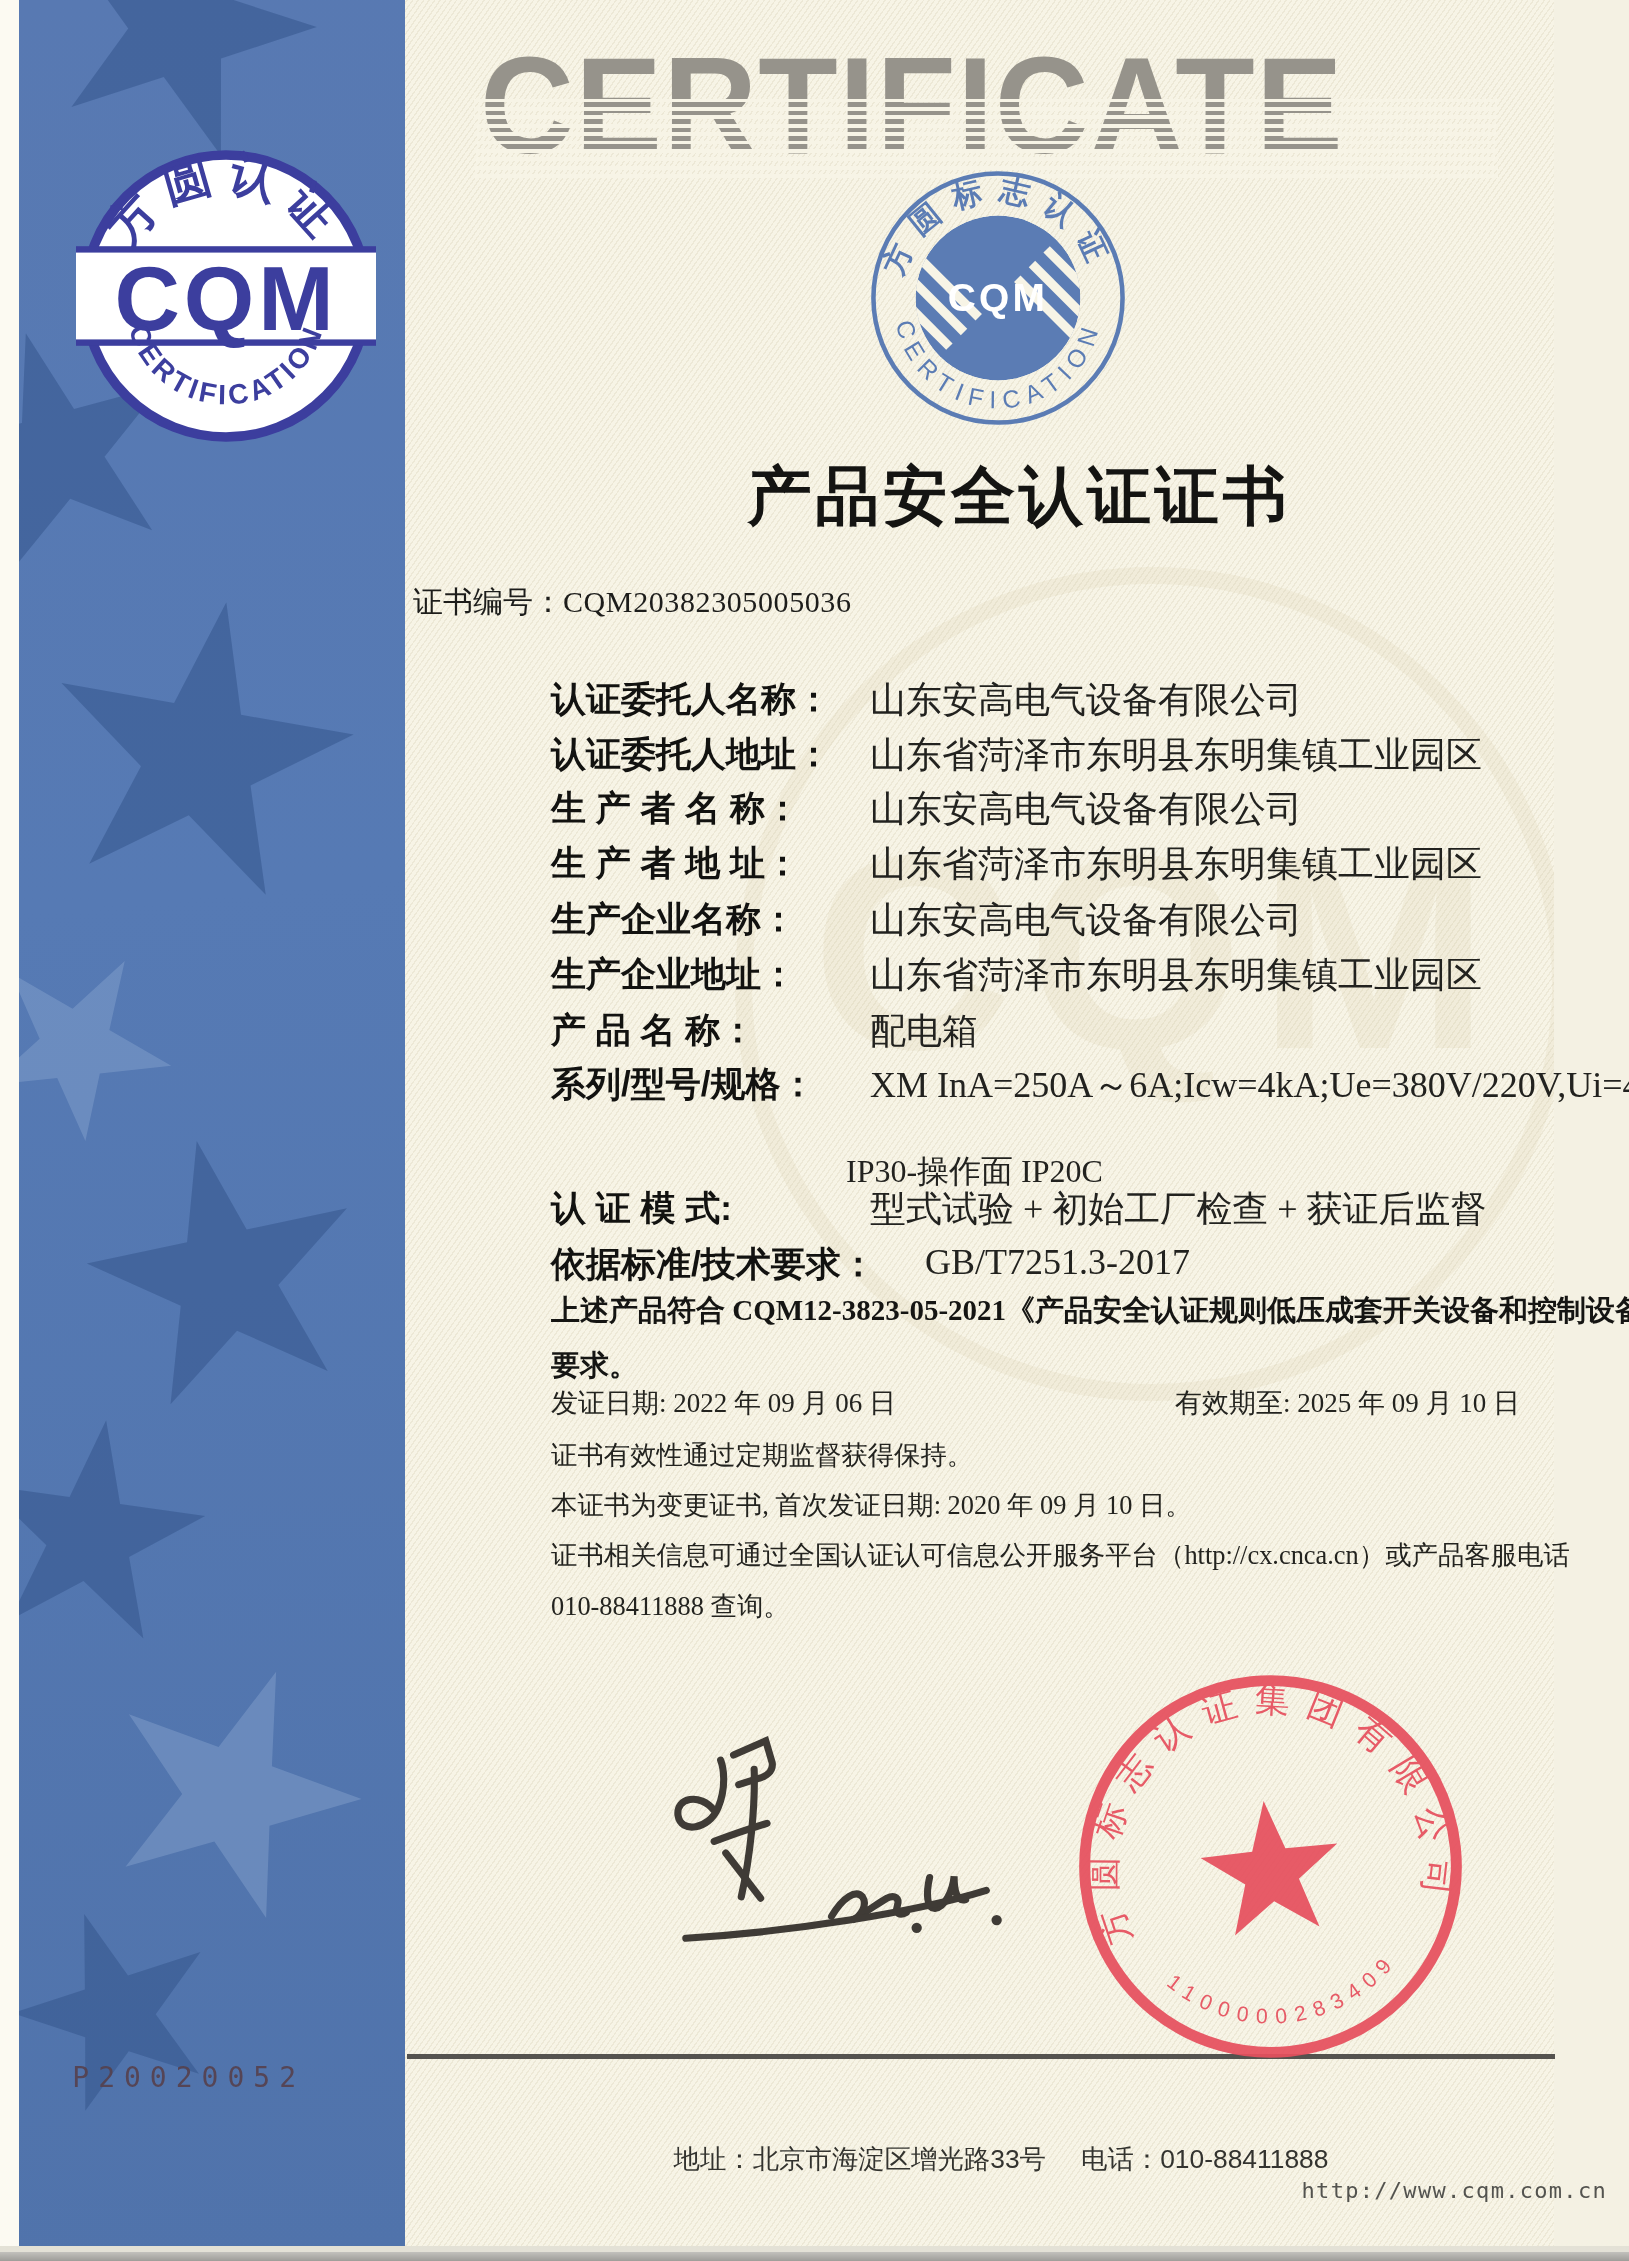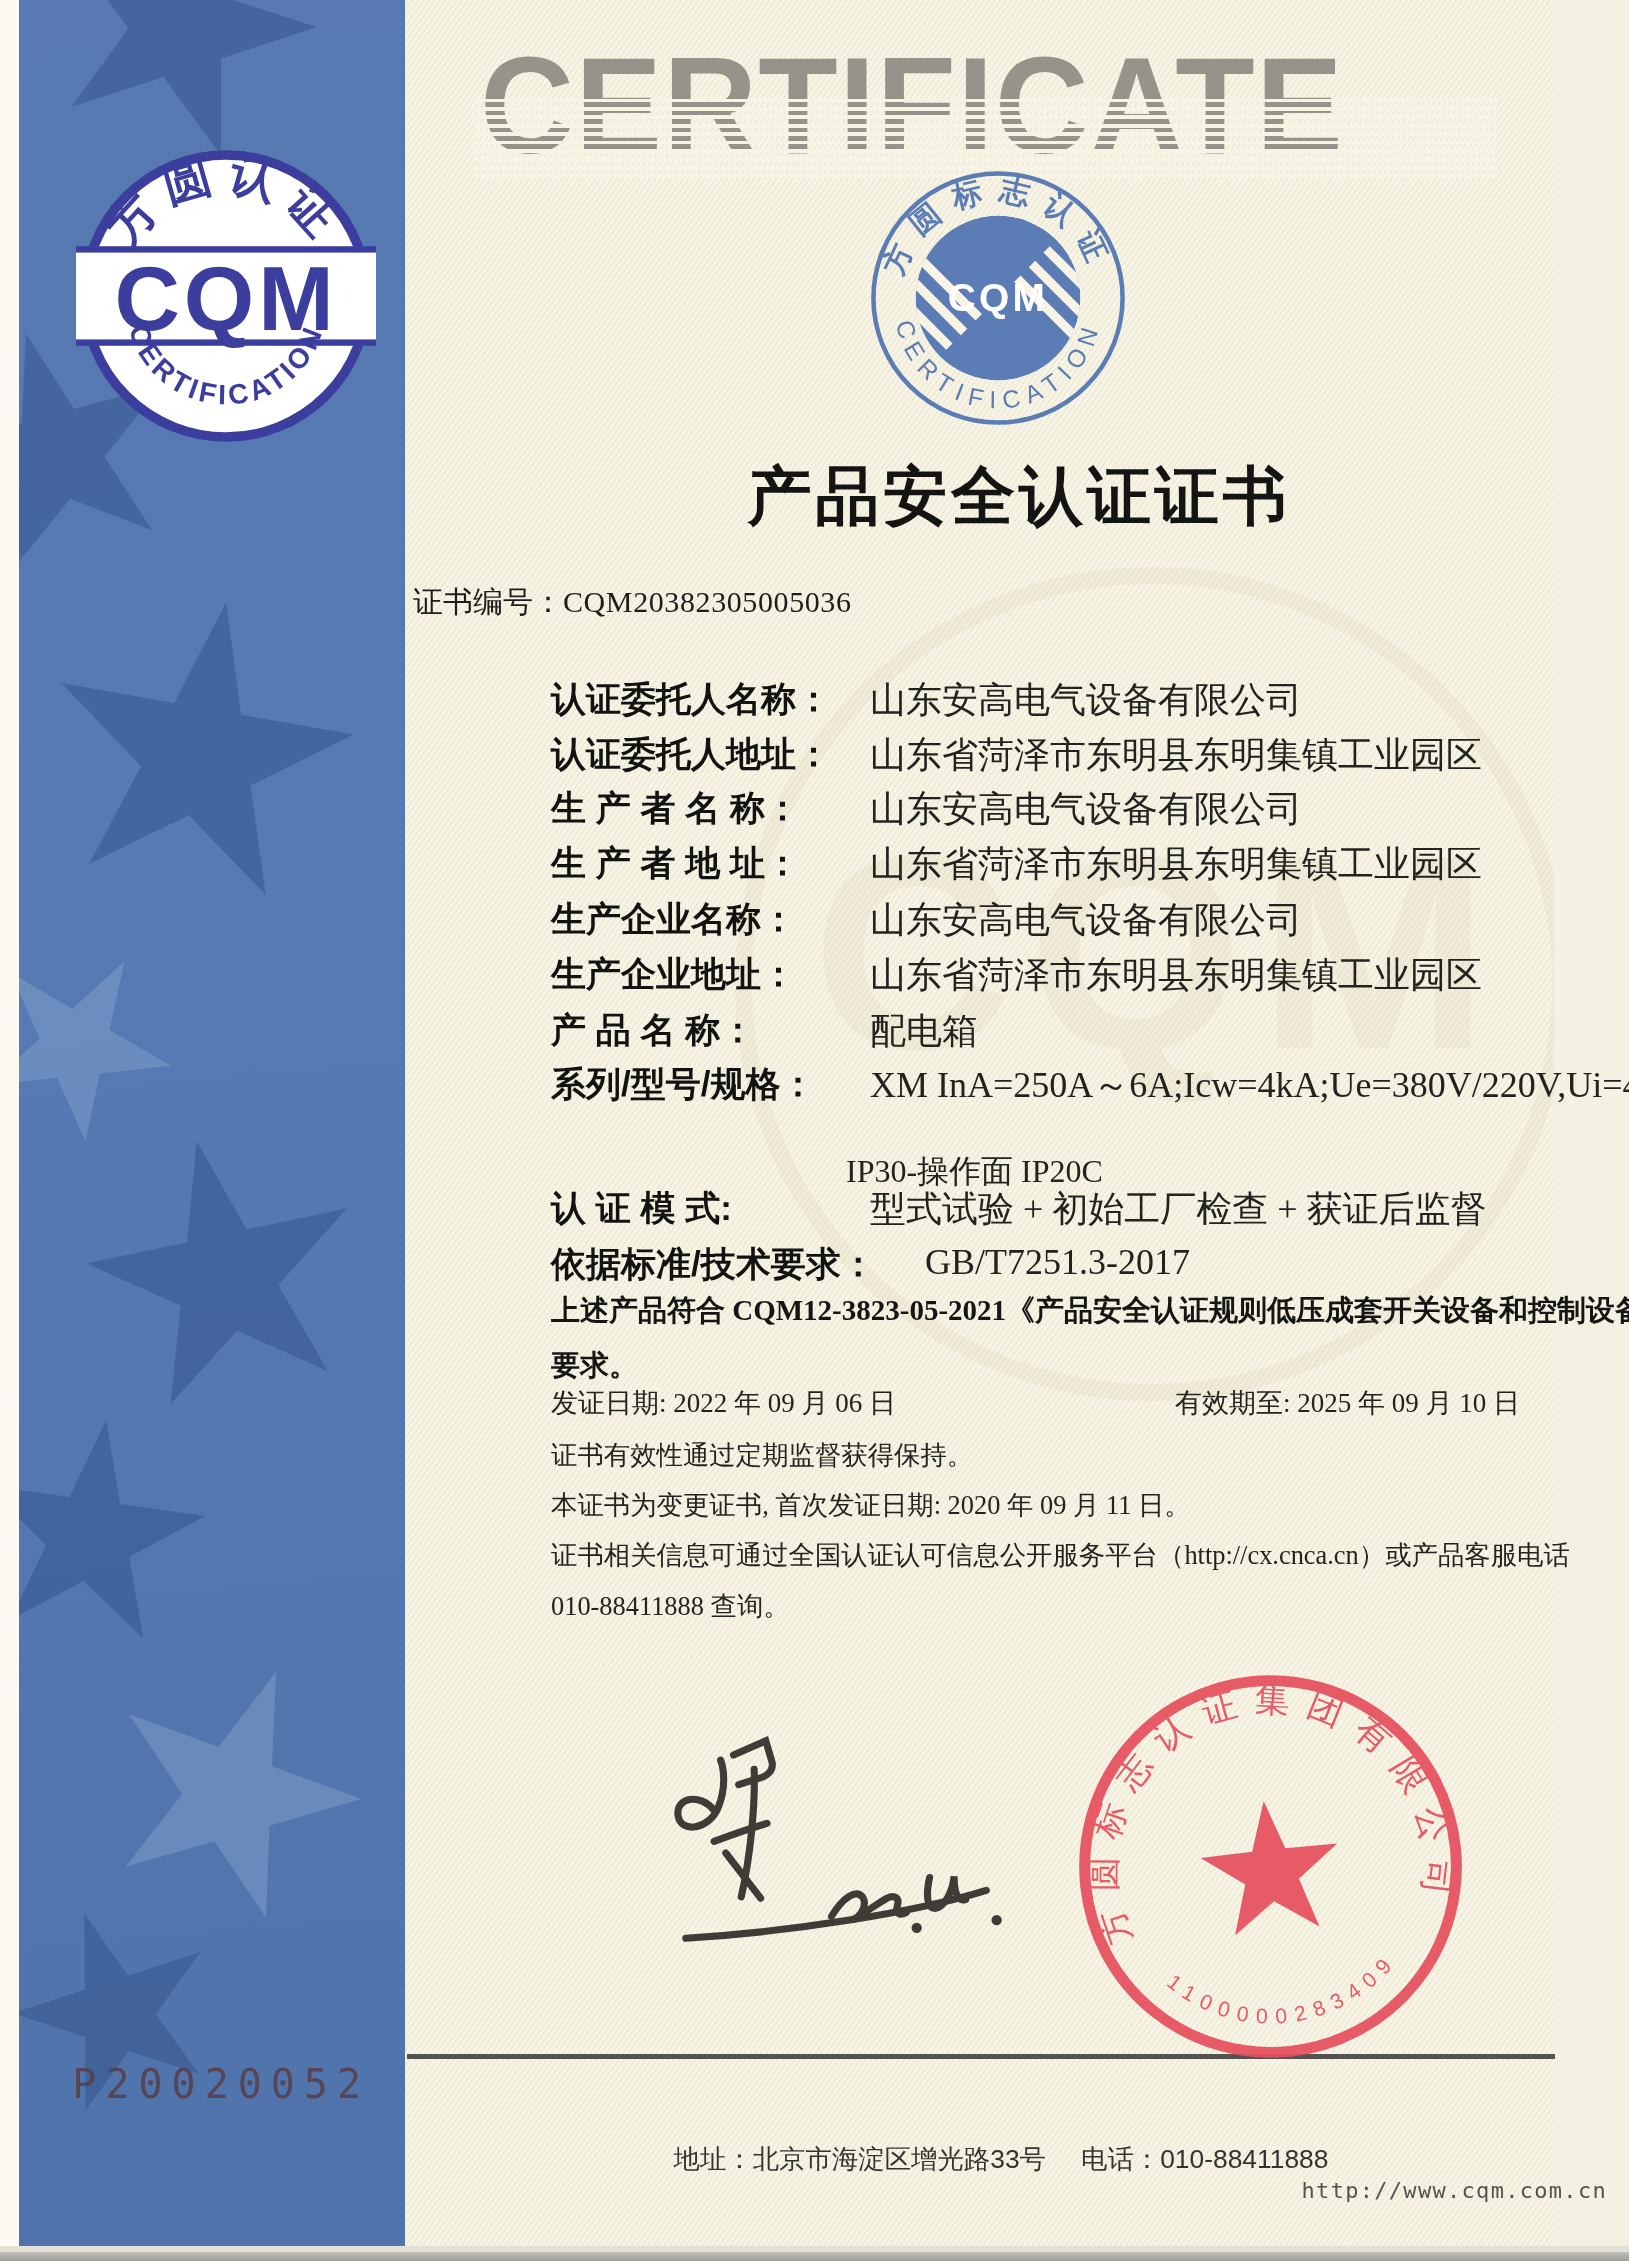--- a/index.html
+++ b/index.html
@@ -13,21 +13,21 @@
   .bottom-strip-dark{position:absolute;left:0;top:2252px;width:1630px;height:9.7px;background:linear-gradient(#c2c1bc,#9a9995);z-index:6;}
 
   
   .band{position:absolute;left:19.3px;top:0;width:386px;height:2246px;z-index:4;overflow:hidden;
         background:linear-gradient(175deg,#5879b2 0%,#567ab4 40%,#5073ab 100%);}
   .star{position:absolute;
         clip-path:polygon(50% 0%, 61% 35%, 98% 35%, 68% 57%, 79% 91%, 50% 70%, 21% 91%, 32% 57%, 2% 35%, 39% 35%);}
   .star.dark{background:rgba(53,85,140,0.55);}
   .star.light{background:rgba(135,164,207,0.45);}
   .serial{position:absolute;left:53px;top:2061px;font-family:"DejaVu Sans Mono",monospace;
-        font-size:40px;letter-spacing:9px;color:#56414d;opacity:.9;}
+        font-size:28px;letter-spacing:9px;color:#56414d;opacity:.9;}
 
   
   .cert-heading{position:absolute;left:480px;top:26px;width:1012px;height:148px;z-index:1;}
   .cert-heading .txt{font-family:"Liberation Sans",sans-serif;font-weight:bold;font-size:130px;
         color:#96938b;letter-spacing:1.3px;white-space:nowrap;transform:scaleY(1.06);transform-origin:top left;}
   .cert-heading .stripes{position:absolute;left:-6.4px;right:-6.4px;top:46%;bottom:-6%;
         background:repeating-linear-gradient(to bottom, rgba(247,244,230,0) 0 4.5px, #f7f4e6 4.5px 8.4px);}
 
   
   .ghost-ring{position:absolute;left:735px;top:567px;width:800px;height:800px;border-radius:50%;
@@ -188,21 +188,21 @@
   <div class="row" style="top:1241px;">
     <span class="lbl">依据标准/技术要求：</span>
     <span class="val std-val">GB/T7251.3-2017</span>
   </div>
   <div class="statement" style="top:1291px;">上述产品符合 CQM12-3823-05-2021《产品安全认证规则低压成套开关设备和控制设备》的</div>
   <div class="statement" style="top:1346px;">要求。</div>
 
   <div class="plain" style="left:551px; top:1385px;font-size:27px;">发证日期: 2022 年 09 月 06 日</div>
   <div class="plain" style="left:1175px;top:1385px;font-size:27px;">有效期至: 2025 年 09 月 10 日</div>
   <div class="plain" style="left:551px; top:1438px;">证书有效性通过定期监督获得保持。</div>
-  <div class="plain" style="left:551px; top:1488px;">本证书为变更证书, 首次发证日期: 2020 年 09 月 11 日。</div>
+  <div class="plain" style="left:551px; top:1488px;">本证书为变更证书, 首次发证日期: 2020 年 09 月 10 日。</div>
   <div class="plain" style="left:551px; top:1538px;">证书相关信息可通过全国认证认可信息公开服务平台（http://cx.cnca.cn）或产品客服电话</div>
   <div class="plain" style="left:551px; top:1589px;">010-88411888 查询。</div>
 
   <svg class="sig" width="400" height="258" viewBox="0 0 620 400">
     <g fill="none" stroke="#3f3b36" stroke-width="11" stroke-linecap="round">
       <path d="M118,148 C96,120 58,128 62,156 C66,184 110,178 124,144 C138,110 132,80 128,70"></path>
       <path d="M148,62 L198,40 L208,74 C210,88 198,96 184,99 L156,108"></path>
       <path d="M180,84 C182,140 174,220 160,282"></path>
       <path d="M118,196 C150,184 180,174 200,168"></path>
       <path d="M136,214 L190,284"></path>

